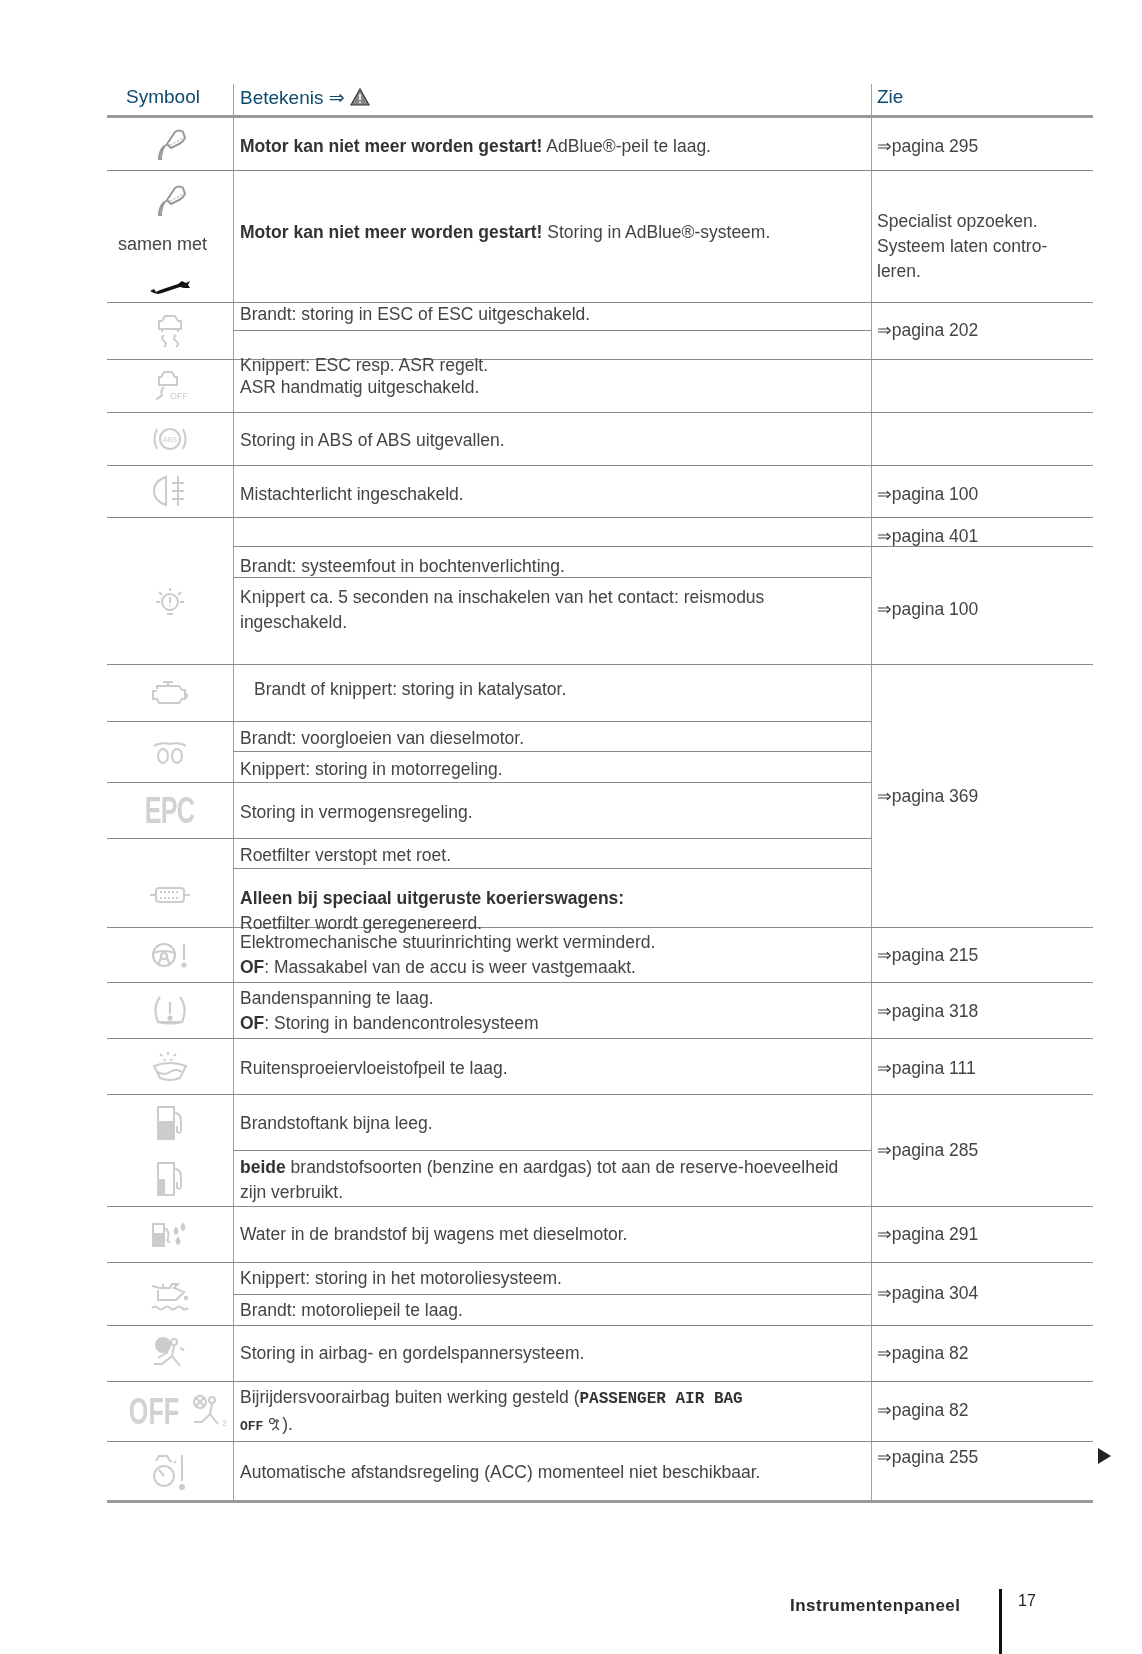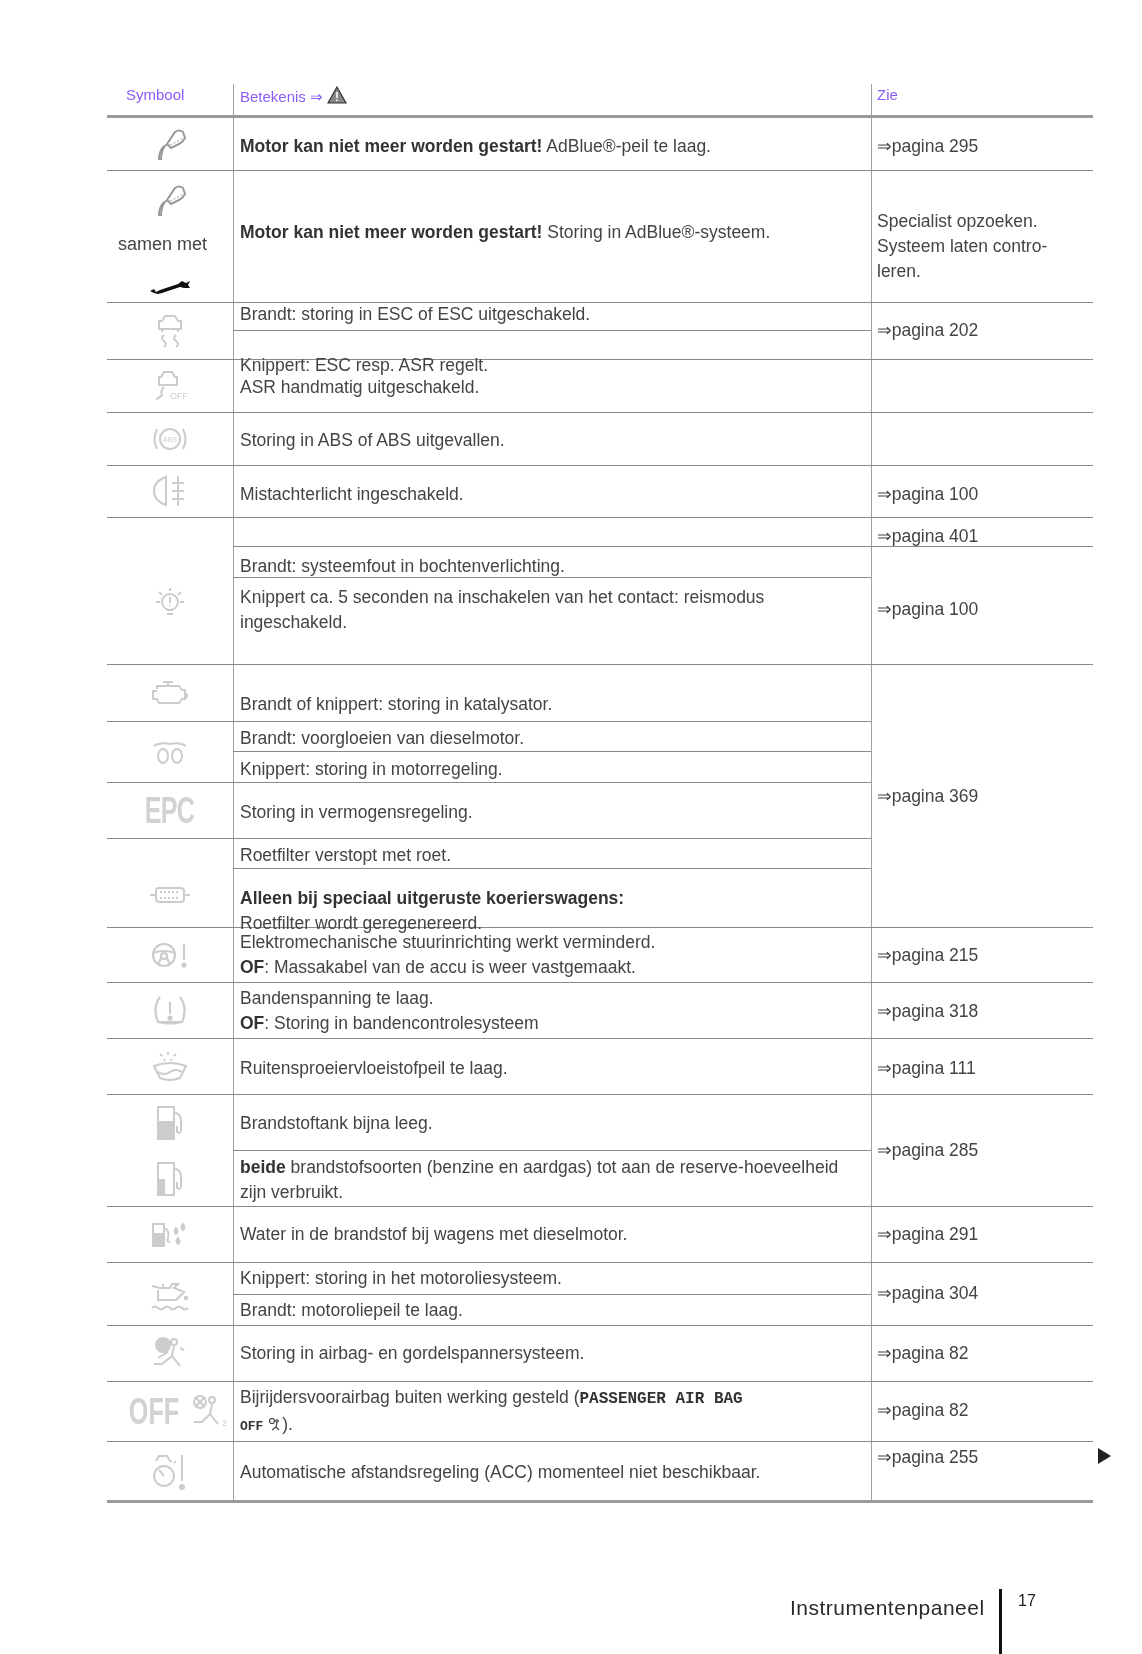--- a/index.html
+++ b/index.html
@@ -1,37 +1,37 @@
 <!DOCTYPE html>
 <html><head>
 <meta charset="utf-8">
 <style>
   html, body { margin:0; padding:0; background:#ffffff; }
   body { width:1142px; height:1654px; position:relative; overflow:hidden;
          font-family:"Liberation Sans", sans-serif; color:#3a3a3a; }
   .page { position:absolute; left:0; top:0; width:1142px; height:1654px; }
-  .hdr { position:absolute; top:86px; font-size:15px; color:#8b5cf6; }
+  .hdr { position:absolute; top:86px; font-size:19px; color:#0c4a6e; }
   .hrule { position:absolute; left:107px; width:986px; height:0; border-top:1.5px solid #8a8a8a; }
   .hrule.thick { border-top:3px solid #9a9a9a; }
   .subrule { position:absolute; left:233px; width:638px; border-top:1.5px solid #8a8a8a; }
   .subrule.ext { width:860px; }
   .vline { position:absolute; width:0; border-left:1.2px solid #a0a0a0; }
   .cell { position:absolute; font-size:17.5px; line-height:25px; color:#444; }
   .desc { left:240px; width:625px; }
   .ref { left:877px; width:210px; }
   .b { font-weight:bold; color:#333;margin-top:13px; }
   .mono { font-family:"Liberation Mono", monospace; font-weight:bold; font-size:16px; color:#333; }
   .icon { position:absolute; left:140px; width:60px; display:flex; align-items:center; justify-content:center; color:#cfcfcf; }
   .icon svg { overflow:visible; }
   .samen { position:absolute; left:118px; top:234px; font-size:18px; color:#444; }
   .epc { font-family:"Liberation Sans", sans-serif; font-weight:bold; font-size:36px; color:#d2d2d2; transform:scaleX(0.7); letter-spacing:-1px; }
   .off { font-family:"Liberation Sans", sans-serif; font-weight:bold; font-size:36px; color:#d2d2d2; transform:scaleX(0.7); }
   .next-arrow { position:absolute; left:1098px; top:1448px; width:0; height:0;
                 border-top:8px solid transparent; border-bottom:8px solid transparent; border-left:13px solid #222; }
-  .footer-title { position:absolute; left:790px; top:1596px; font-size:21px; font-weight:normal; color:#2a2a2a; letter-spacing:0.5px; }
+  .footer-title { position:absolute; left:790px; top:1596px; font-size:17px; font-weight:bold; color:#2a2a2a; letter-spacing:0.5px; }
   .footer-bar { position:absolute; left:999px; top:1589px; width:3px; height:65px; background:#111; }
   .footer-page { position:absolute; left:1018px; top:1592px; font-size:16px; color:#222; }
 </style>
 </head>
 <body>
 
 <div class="page">
 
   <div class="hdr" style="left:126px;">Symbool</div>
   <div class="hdr" style="left:240px;">
@@ -166,21 +166,21 @@
   <div class="cell desc" style="top:612px; margin-top:-27px;">Knippert ca. 5 seconden na inschakelen van het contact: reismodus ingeschakeld.</div>
   <div class="cell ref" style="top:605px; margin-top:-8px;">⇒pagina 100</div>
 
   <div class="icon" style="top:668px; height:50px;">
     <svg width="42" height="28" viewBox="0 0 42 28" fill="none" stroke="#ccc" stroke-width="2">
         <path d="M14 3 H24 M19 3 V7"></path>
         <path d="M8 10 V7 H30 L33 11 H36 V20 H33 L30 24 H10 L8 20 H4 V12 H8"></path>
         <path d="M36 14 Q40 16 36 20"></path>
       </svg>
   </div>
-  <div class="cell desc" style="top:693px; margin-top:-1px;">Brandt of knippert: storing in katalysator.</div>
+  <div class="cell desc" style="top:678px; margin-top:-1px;margin-left:14px;">Brandt of knippert: storing in katalysator.</div>
 
   <div class="icon" style="top:725px; height:55px;">
     <svg width="40" height="26" viewBox="0 0 40 26" fill="none" stroke="#ccc" stroke-width="2">
         <path d="M4 6 Q10 2 20 4 Q30 2 36 6"></path>
         <ellipse cx="13" cy="16" rx="5" ry="7"></ellipse>
         <ellipse cx="27" cy="16" rx="5" ry="7"></ellipse>
       </svg>
   </div>
   <div class="cell desc" style="top:726px;">Brandt: voorgloeien van dieselmotor.</div>
   <div class="cell desc" style="top:757px;">Knippert: storing in motorregeling.</div>

